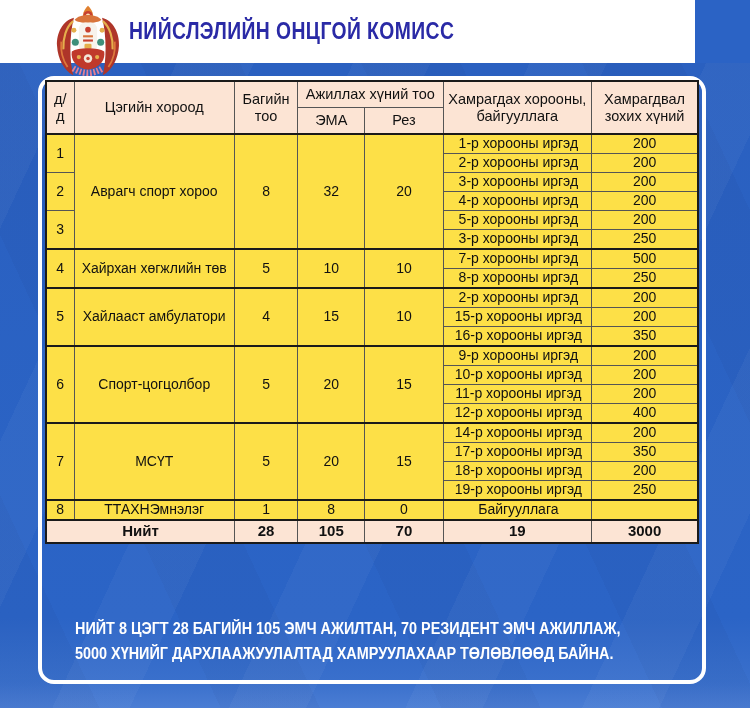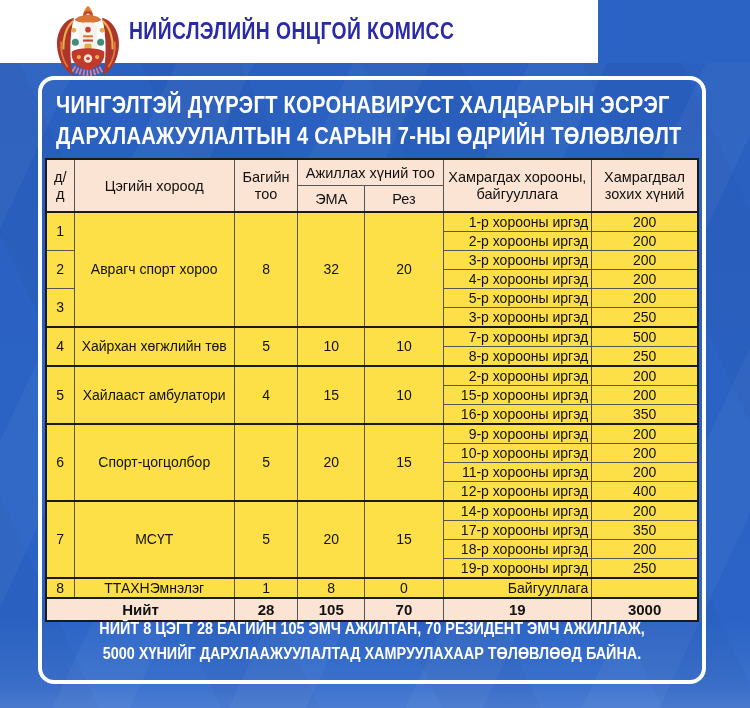--- a/index.html
+++ b/index.html
@@ -2,21 +2,21 @@
 <html><head>
 <meta charset="utf-8">
 <style>
   html,body{margin:0;padding:0;}
   body{
     width:750px;height:708px;position:relative;overflow:hidden;
     font-family:"Liberation Sans",sans-serif;
     background:#2B63C5;
   }
   .top-band{
-    position:absolute;top:0;left:0;width:598px;height:63px;background:#ffffff;text-align:center;
+    position:absolute;top:0;left:0;width:695px;height:63px;background:#ffffff;text-align:center;
   }
   .band-title{
     position:absolute;left:129px;top:18px;
     font-size:23px;font-weight:bold;color:#2A2AA6;
     transform:scaleX(0.84);transform-origin:left center;white-space:nowrap;
     letter-spacing:0.5px;
   }
   .emblem{
     position:absolute;left:52px;top:5px;width:72px;height:76px;z-index:5;
   }
@@ -50,29 +50,29 @@
   }
   th,td{
     border:1px solid #555555;padding:0 3px;text-align:center;vertical-align:middle;
     overflow:hidden;line-height:1.1;
   }
   thead th{
     background:#FCE4D4;font-weight:normal;font-size:14.5px;height:25px;line-height:1.15;
   }
   thead{border-bottom:2px solid #1a1a1a;}
   tbody td{height:18px;}
-  td.khoroo-cell{text-align:right;padding-left:5px;}
+  td.khoroo-cell{text-align:center;padding-left:5px;}
   tr.gstart td{border-top:2px solid #1a1a1a;}
   tr.total-row td{
     background:#FCE4D4;font-weight:bold;font-size:15px;height:21px;
     border-top:2px solid #1a1a1a;
     margin-top:44px;
   }
   .panel-footer{
-    position:absolute;left:0;right:0;bottom:13px;text-align:center;
+    position:absolute;left:0;right:0;bottom:13px;
     color:#ffffff;font-weight:bold;font-size:16px;line-height:1.6;
   }
   .panel-footer .fline{
     display:block;transform:scaleX(0.9);transform-origin:center;white-space:nowrap;
   }
 </style>
 </head>
 <body>
 
 <div class="top-band">
@@ -104,24 +104,20 @@
   <circle cx="50" cy="76" r="2.5" fill="#C8402F"></circle>
   <circle cx="37" cy="74" r="3" fill="#E5AF4C"></circle>
   <circle cx="63" cy="74" r="3" fill="#E5AF4C"></circle>
   <path d="M29,90 Q50,103 71,90" stroke="#E57F94" stroke-width="9" stroke-dasharray="2.5,2.5" fill="none"></path>
 </svg>
 
 <div class="page-bg"></div>
 
 <div class="panel">
 
-  <div class="panel-title">
-    <span class="tline">ЧИНГЭЛТЭЙ ДҮҮРЭГТ КОРОНАВИРУСТ ХАЛДВАРЫН ЭСРЭГ</span>
-    <span class="tline">ДАРХЛААЖУУЛАЛТЫН 4 САРЫН 7-НЫ ӨДРИЙН ТӨЛӨВЛӨЛТ</span>
-  </div>
 
   <div class="table-wrap">
     <table>
       <colgroup>
         <col style="width:4.3%">
           <col style="width:24.6%">
           <col style="width:9.7%">
         <col style="width:10.3%">
           <col style="width:12.0%">
           <col style="width:22.8%">

